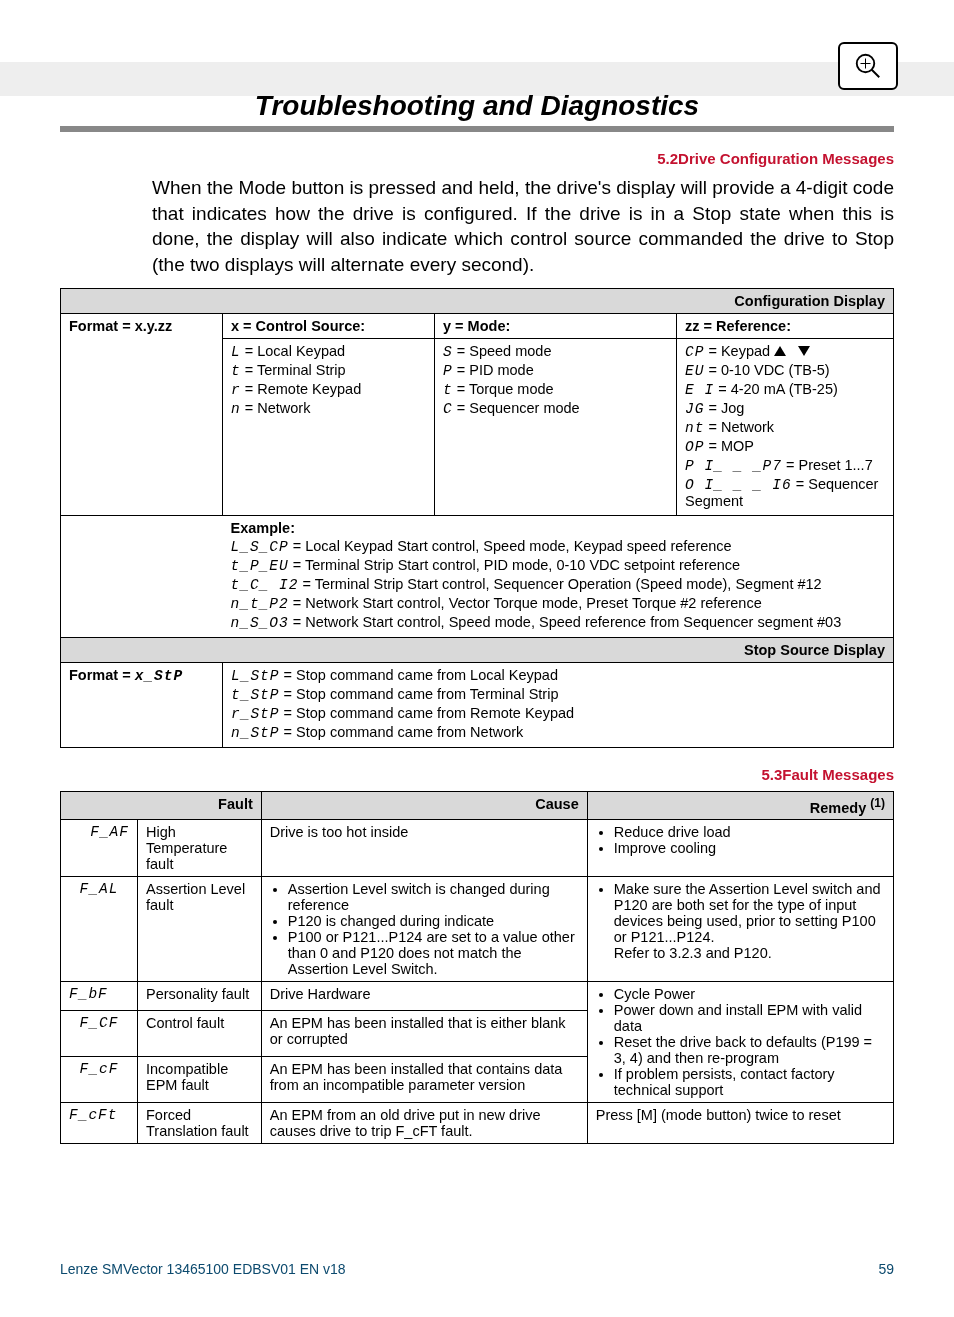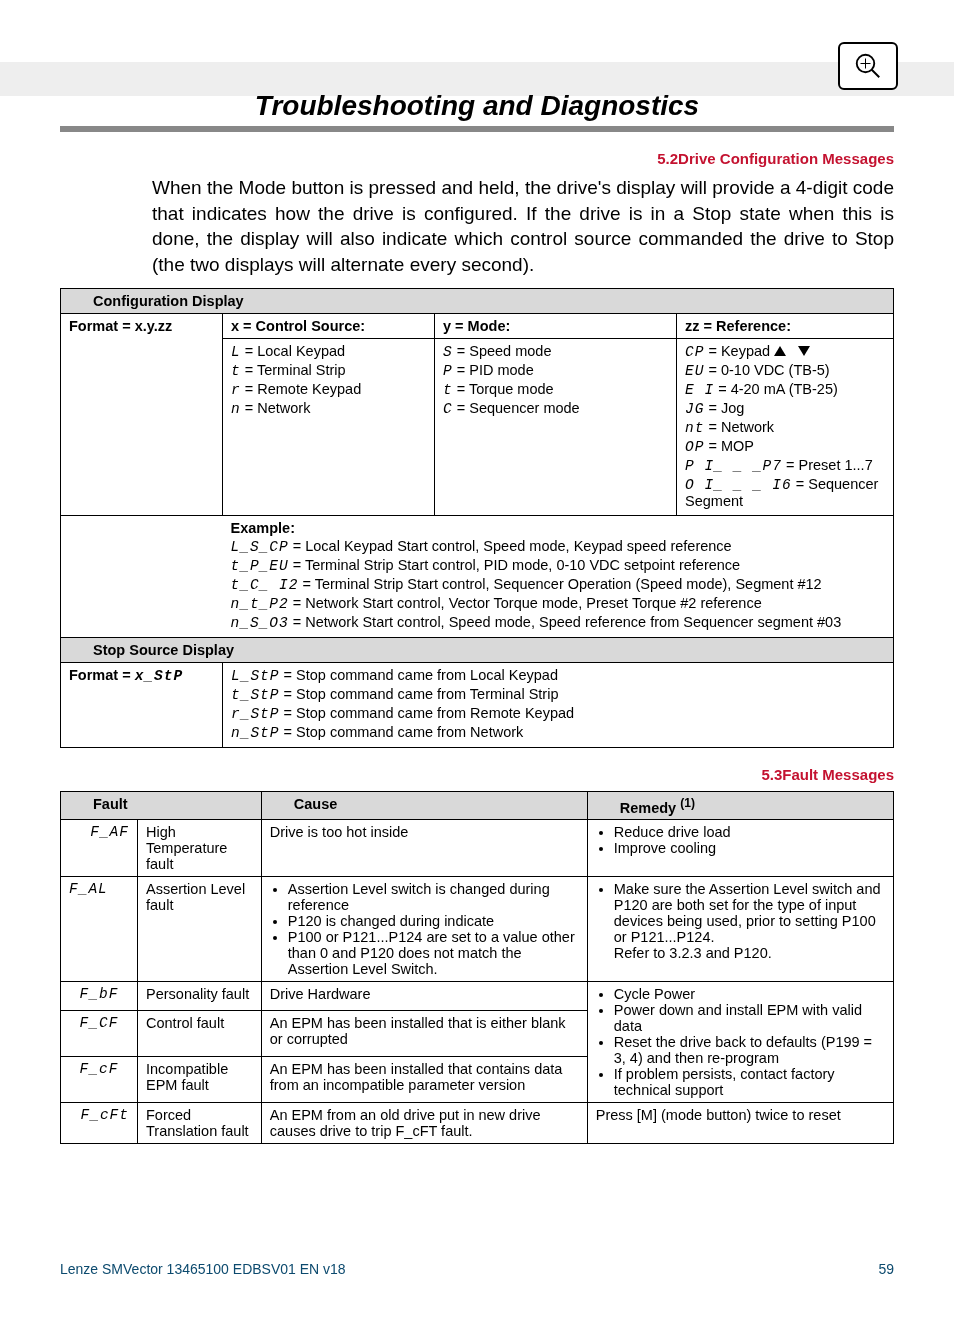--- a/index.html
+++ b/index.html
@@ -74,21 +74,21 @@
     width: 100%;
     font-size: 14.5px;
   }
   table.cfg td, table.cfg th, table.flt td, table.flt th {
     border: 1px solid #000;
     padding: 4px 8px;
     vertical-align: top;
   }
   table.cfg th.hdr, table.flt th.hdr {
     background: #d9d9d9;
-    text-align: left;
+    text-align: right;
     font-weight: bold;
     padding-left: 32px;
   }
   .b { font-weight: bold; }
   .seg { font-family: "Courier New", monospace; font-style: italic; letter-spacing: 1px; }
   .col-lbl { font-weight: bold; }
   ul.plain { margin: 0; padding-left: 18px; }
   .footer {
     position: absolute;
     bottom: 40px;
@@ -203,37 +203,37 @@
       <td>High Temperature fault</td>
       <td>Drive is too hot inside</td>
       <td>
             <ul class="plain">
               <li>Reduce drive load</li>
               <li>Improve cooling</li>
             </ul>
           </td>
     </tr>
     <tr>
-      <td class="seg" style="text-align:left">F_AL</td>
+      <td class="seg" style="text-align:center">F_AL</td>
       <td>Assertion Level fault</td>
       <td>
             <ul class="plain">
               <li>Assertion Level switch is changed during reference</li>
               <li>P120 is changed during indicate</li>
               <li>P100 or P121...P124 are set to a value other than 0 and P120 does not match the Assertion Level Switch.</li>
             </ul>
           </td>
       <td>
             <ul class="plain">
               <li><span>Make sure the Assertion Level switch and P120 are both set for the type of input devices being used, prior to setting P100 or P121...P124.</span><br><span>Refer to 3.2.3 and P120.</span></li>
             </ul>
           </td>
     </tr>
     <tr>
-      <td class="seg" style="text-align:center">F_bF</td>
+      <td class="seg" style="text-align:left">F_bF</td>
       <td>Personality fault</td>
       <td>Drive Hardware</td>
       <td rowspan="3">
             <ul class="plain">
         <li>Cycle Power</li>
         <li>Power down and install EPM with valid data</li>
         <li>Reset the drive back to defaults (P199 = 3, 4) and then re-program</li>
         <li>If problem persists, contact factory technical support</li>
       </ul>
           </td>
@@ -242,21 +242,21 @@
       <td class="seg" style="text-align:center">F_CF</td>
       <td>Control fault</td>
       <td>An EPM has been installed that is either blank or corrupted</td>
     </tr>
     <tr>
       <td class="seg" style="text-align:center">F_cF</td>
       <td>Incompatible EPM fault</td>
       <td>An EPM has been installed that contains data from an incompatible parameter version</td>
     </tr>
     <tr>
-      <td class="seg" style="text-align:right">F_cFt</td>
+      <td class="seg" style="text-align:left">F_cFt</td>
       <td>Forced Translation fault</td>
       <td>An EPM from an old drive put in new drive causes drive to trip F_cFT fault.</td>
       <td>Press [M] (mode button) twice to reset</td>
     </tr>
   </tbody>
     </table>
 
 </div>
 
 <div class="footer">

